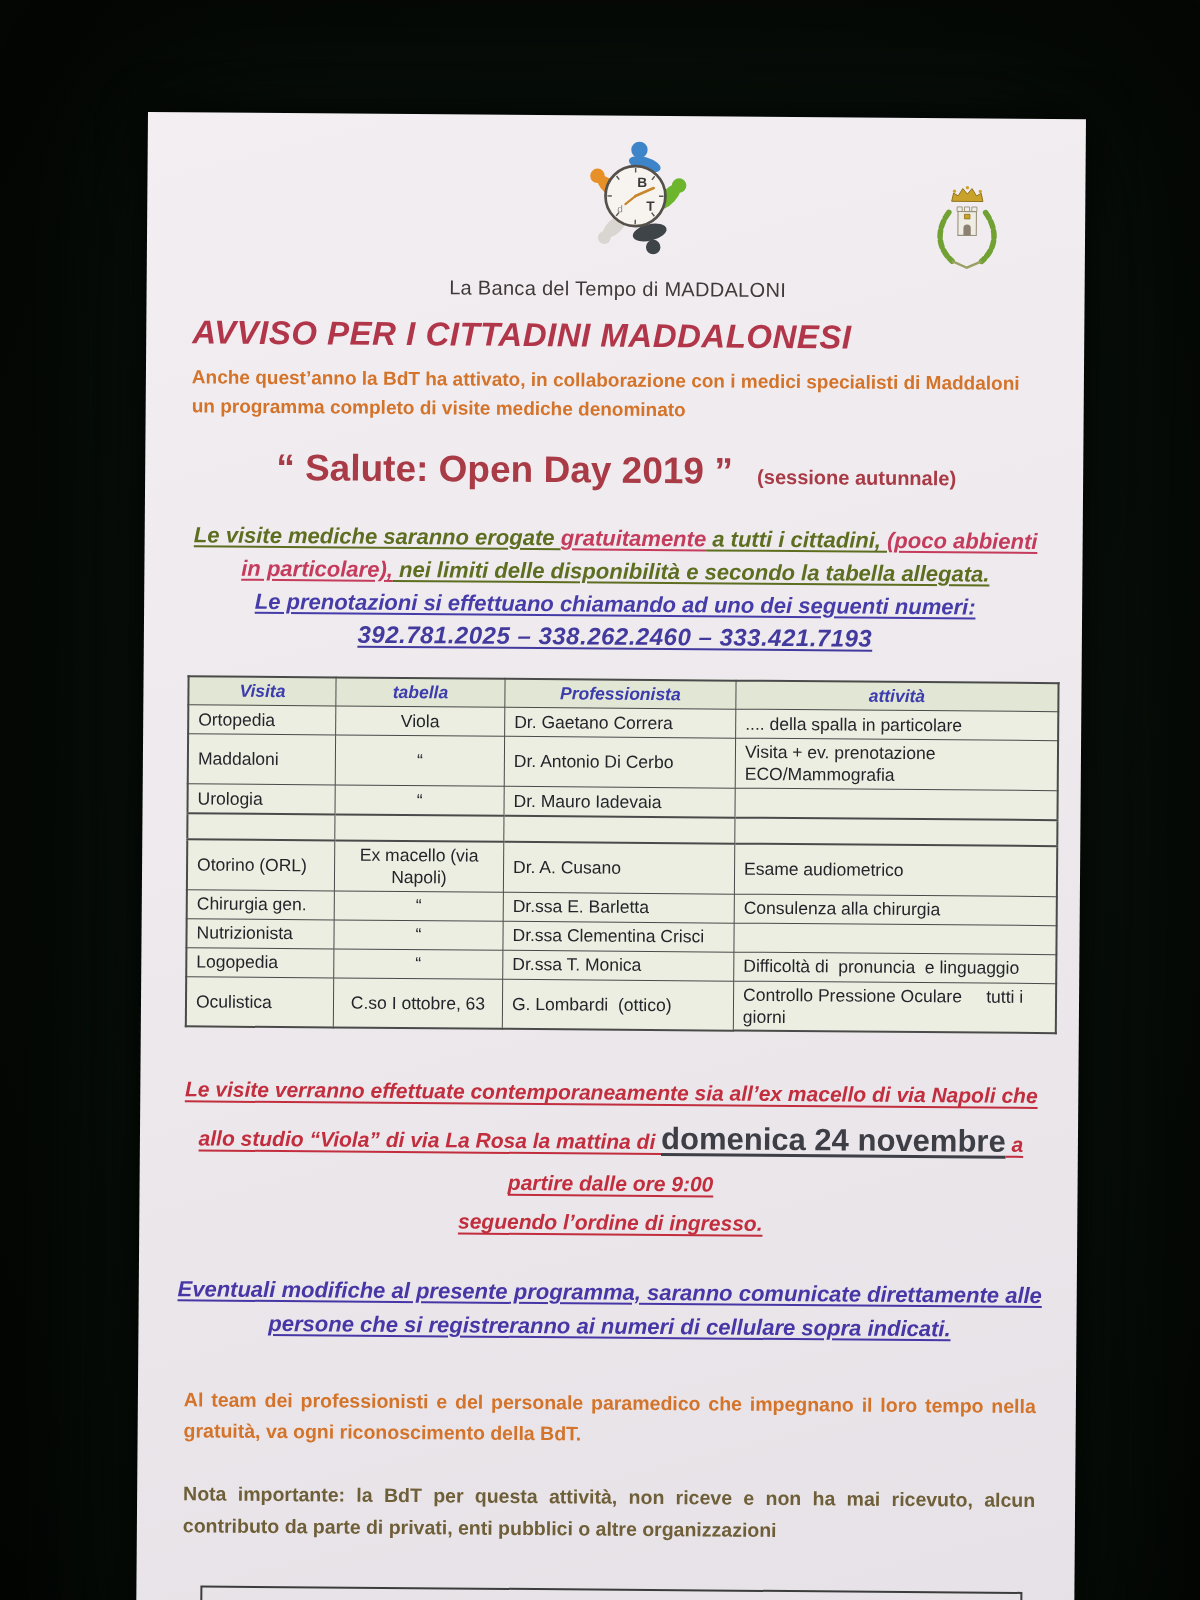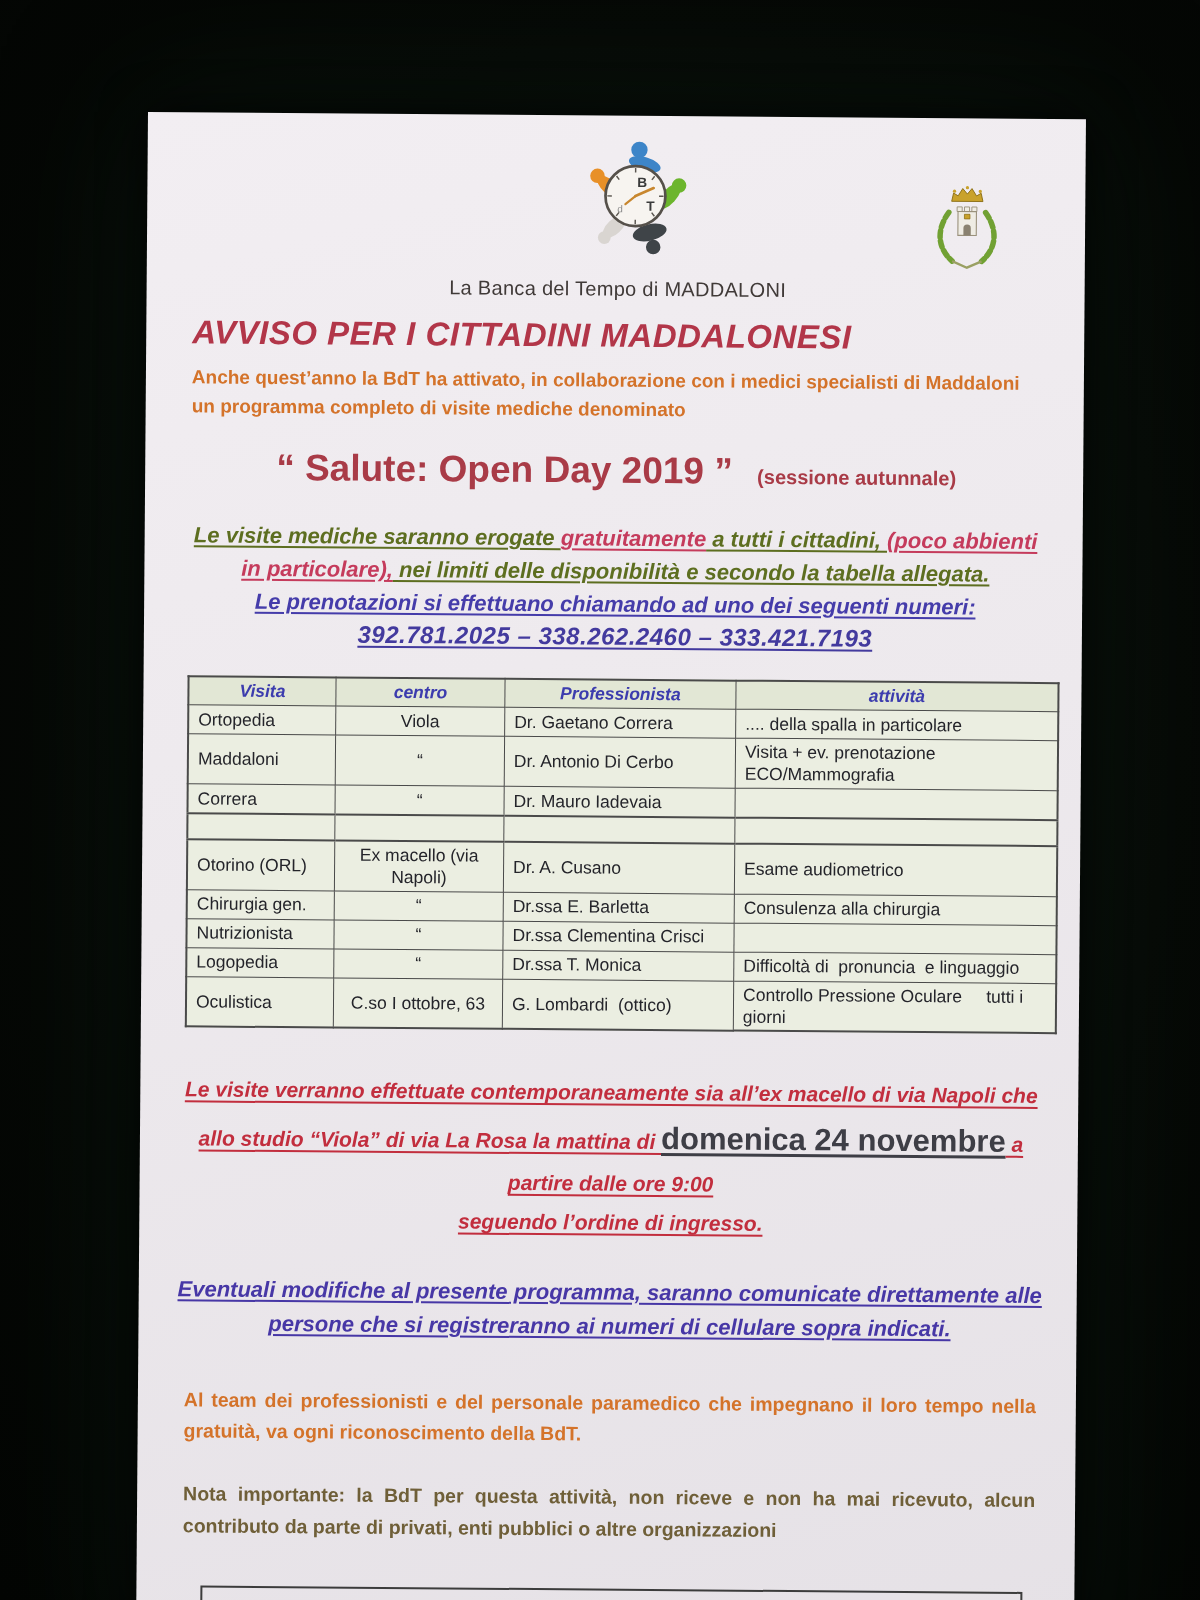--- a/index.html
+++ b/index.html
@@ -143,40 +143,40 @@
     </div>
 
     <div class="booking-line">Le prenotazioni si effettuano chiamando ad uno dei seguenti numeri:</div>
     <div class="phones">392.781.2025 – 338.262.2460 – 333.421.7193</div>
 
     <div class="tbl-wrap">
       <table class="tbl">
         <thead>
           <tr>
             <th>Visita</th>
-            <th>centro</th>
+            <th>tabella</th>
             <th>Professionista</th>
             <th>attività</th>
           </tr>
         </thead>
         <tbody>
           <tr>
             <td class="c1">Ortopedia</td>
             <td class="c2">Viola</td>
             <td class="c3">Dr. Gaetano Correra</td>
             <td class="c4">.... della spalla in particolare</td>
           </tr>
           <tr>
             <td class="c1">Maddaloni</td>
             <td class="c2">“</td>
             <td class="c3">Dr. Antonio Di Cerbo</td>
             <td class="c4">Visita + ev. prenotazione ECO/Mammografia</td>
           </tr>
           <tr>
-            <td class="c1">Correra</td>
+            <td class="c1">Urologia</td>
             <td class="c2">“</td>
             <td class="c3">Dr. Mauro Iadevaia</td>
             <td class="c4"></td>
           </tr>
           <tr class="spacer">
             <td class="c1"></td>
             <td class="c2"></td>
             <td class="c3"></td>
             <td class="c4"></td>
           </tr>

